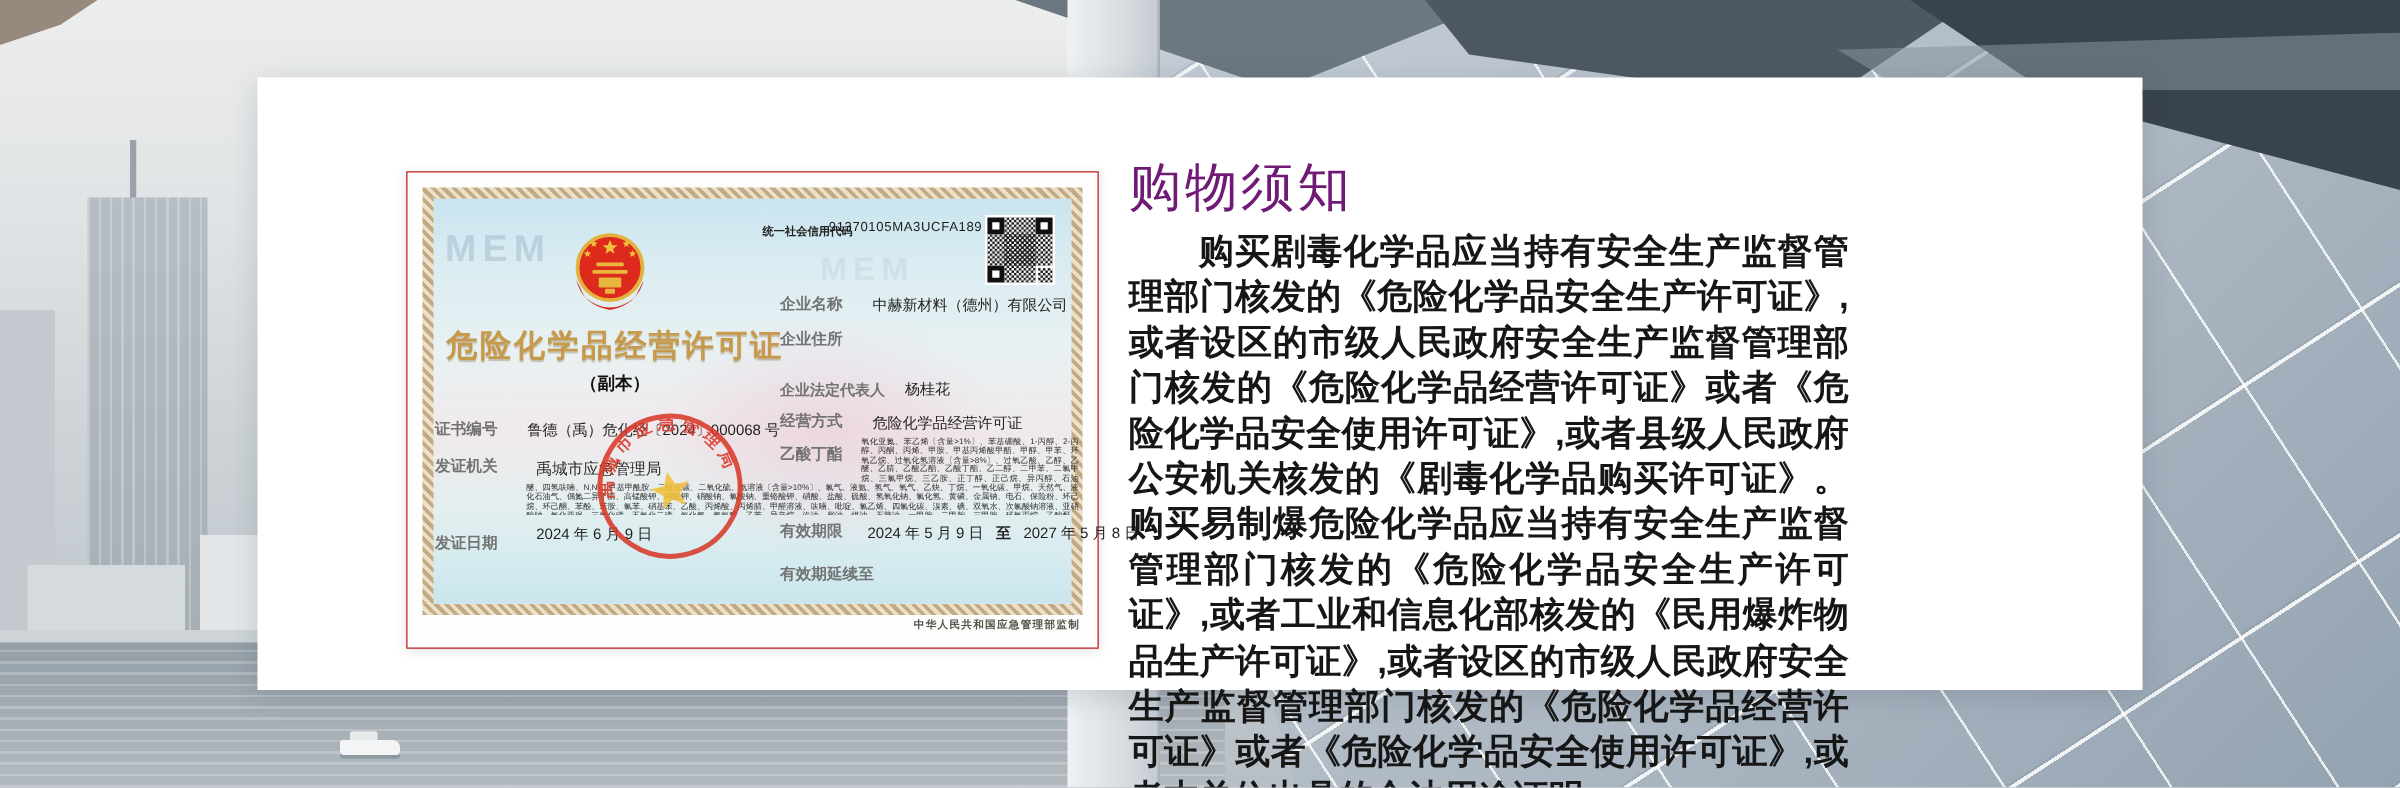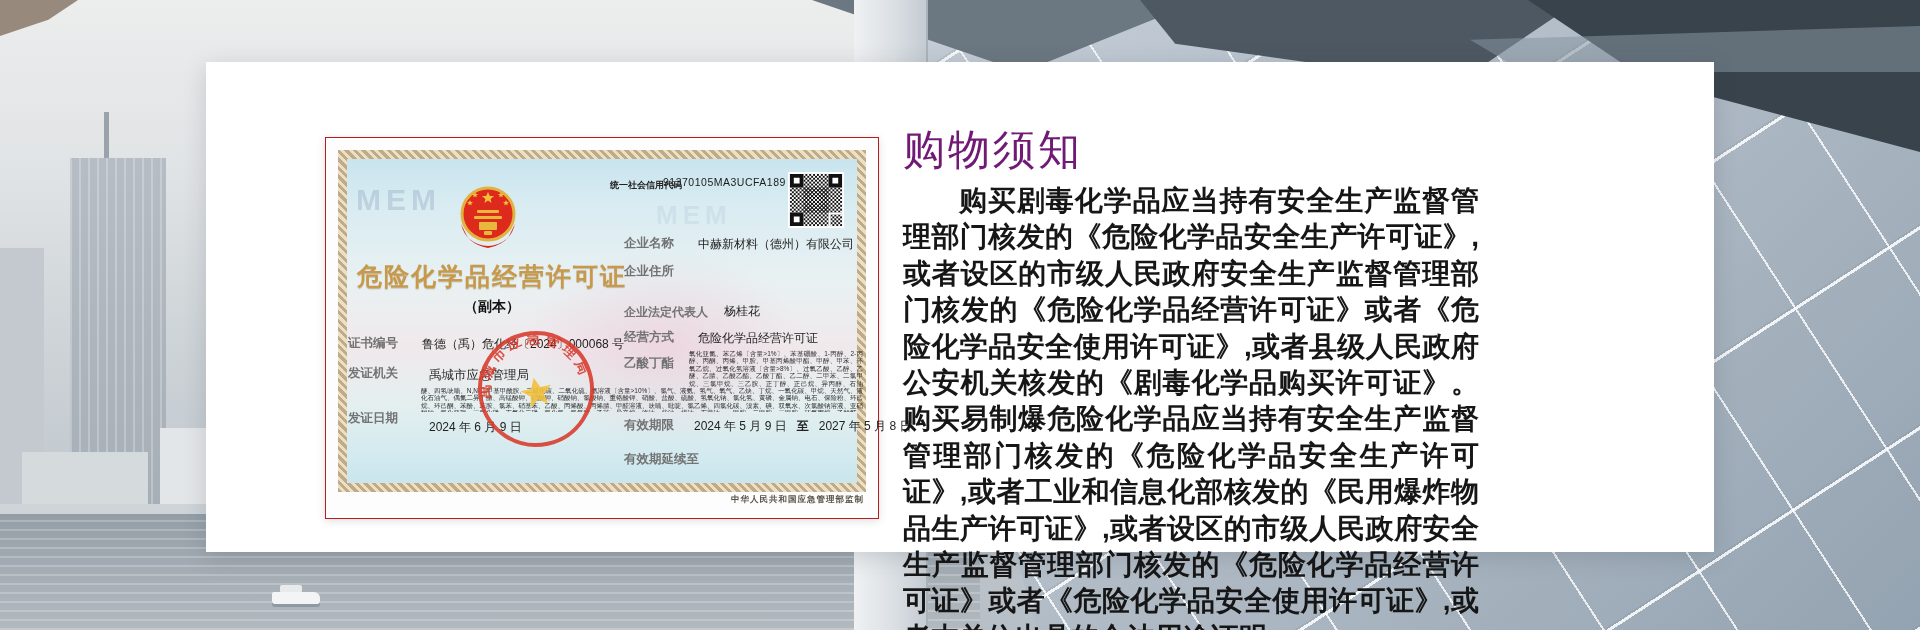--- a/index.html
+++ b/index.html
@@ -71,21 +71,21 @@
   .cc-value{left:337px;top:38px;font-size:10.5px;color:#1c1c1c;letter-spacing:.5px;}
   .qr{left:462px;top:34px;width:56px;height:56px;}
   .emblem{left:128px;top:46px;width:68px;height:68px;}
   .cert-title{left:18px;top:122px;width:296px;text-align:center;font-size:25px;font-weight:800;
     color:#c79a4b;letter-spacing:2px;text-shadow:0 1px 1px rgba(120,90,40,.35);}
   .cert-sub{left:18px;top:160px;width:296px;text-align:center;font-size:14px;font-weight:700;color:#111;}
   .lbl{font-weight:700;color:#737373;font-size:12.5px;white-space:nowrap;}
   .val{color:#222;font-size:12px;white-space:nowrap;}
   .l-certno{left:22px;top:197px;} .v-certno{left:96px;top:198px;}
   .l-issuer{left:22px;top:227px;} .v-issuer{left:103px;top:229px;font-size:12.5px;color:#2a2a2a;}
-  .l-issdate{left:22px;top:272px;} .v-issdate{left:103px;top:281px;}
+  .l-issdate{left:22px;top:288px;} .v-issdate{left:103px;top:281px;}
   .l-name{left:298px;top:97px;} .v-name{left:372px;top:98px;}
   .l-addr{left:298px;top:125px;} .v-addr{left:372px;top:126px;width:176px;font-size:9.5px;line-height:13.5px;white-space:normal;}
   .l-legal{left:298px;top:166px;font-size:12px;} .v-legal{left:398px;top:165px;}
   .l-mode{left:298px;top:191px;} .v-mode{left:372px;top:192px;}
   .l-scope{left:298px;top:217px;z-index:3;}
   .scope-flow{left:95px;top:212px;width:442px;height:62px;overflow:hidden;
     font-size:6.5px;line-height:7.4px;color:#2e2e2e;text-align:justify;}
   .scope-spacer{float:left;width:268px;height:30px;}
   .l-valid{left:298px;top:279px;} .v-valid{left:368px;top:280px;}
   .v-valid b{font-weight:800;margin:0 10px;}

